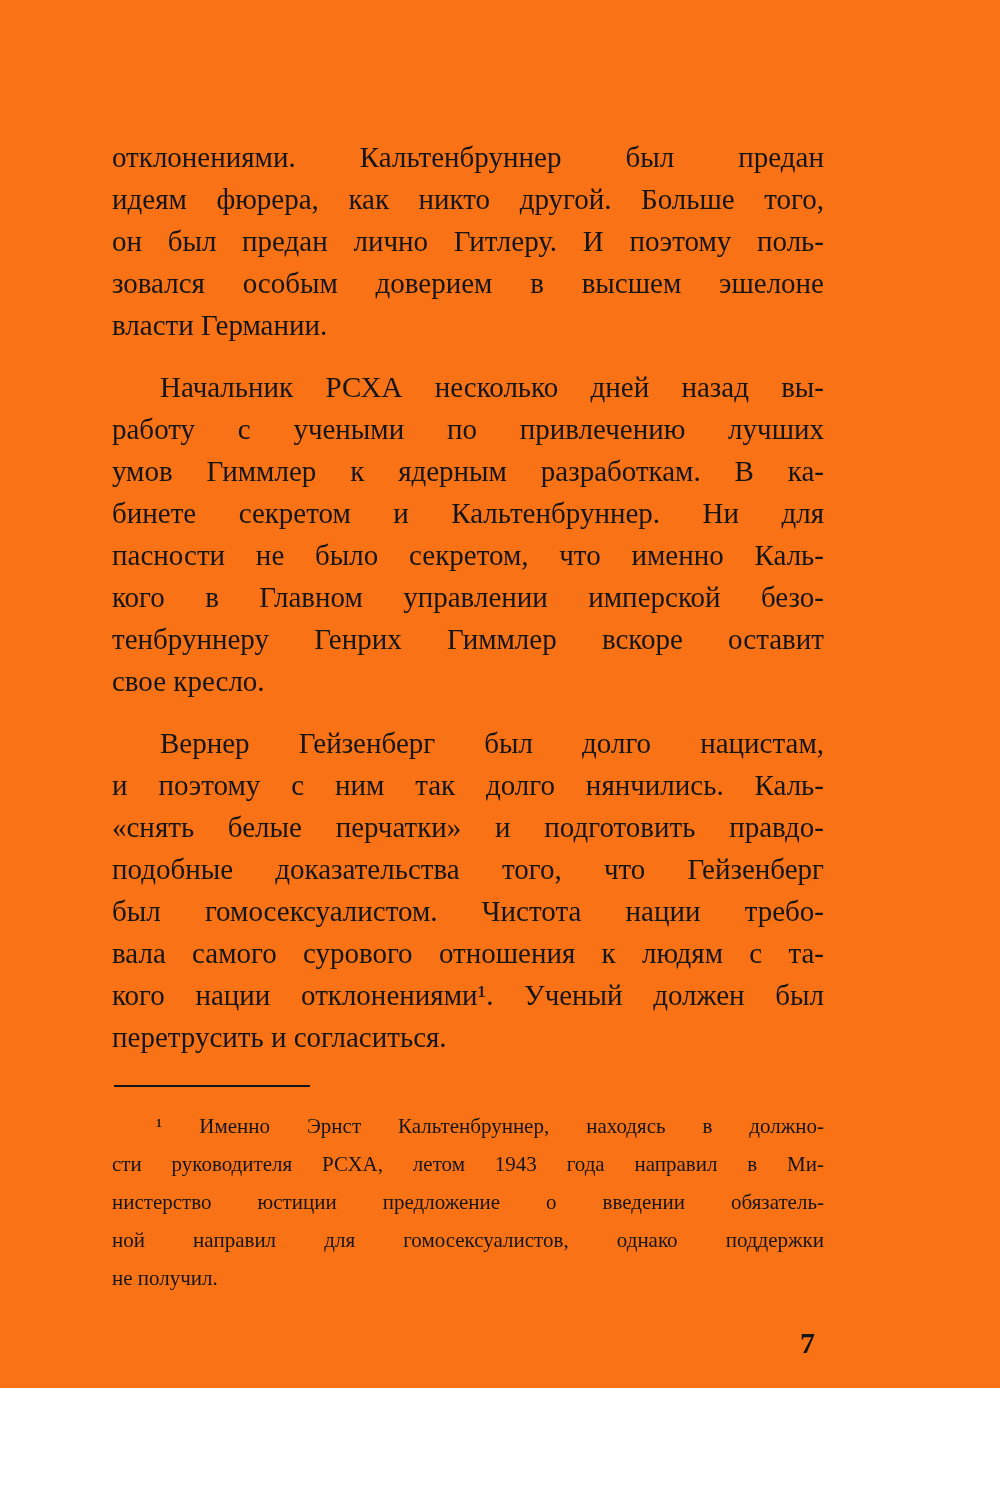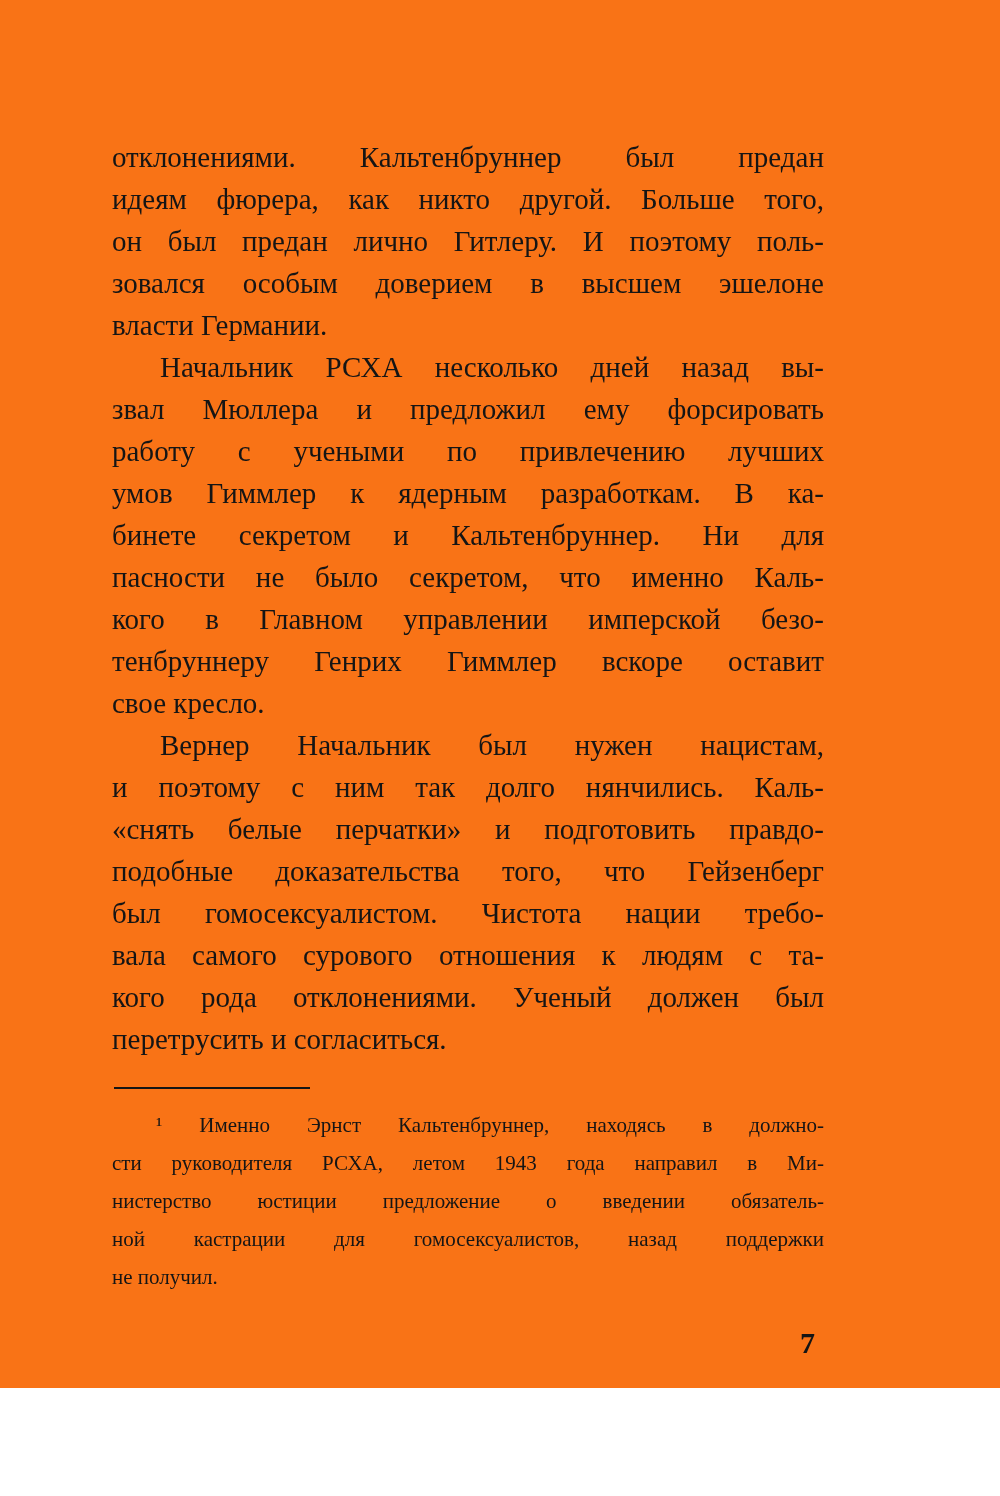--- a/index.html
+++ b/index.html
@@ -30,20 +30,21 @@
     font-size: 29px;
     line-height: 42px;
     text-align: justify;
     text-align-last: justify;
   }
   .line.last {
     text-align-last: left;
   }
   .line.first-indent {
     text-indent: 48px;
+    margin-top: 20px;
   }
   .footnote-rule {
     border: none;
     border-top: 2px solid #151515;
     width: 196px;
     margin: 27px 0 17px 2px;
   }
   .footnote .line {
     font-size: 21px;
     line-height: 38px;
@@ -68,43 +69,42 @@
     <div id="main-text">
         <div class="para">
           <div class="line">отклонениями. Кальтенбруннер был предан</div>
           <div class="line">идеям фюрера, как никто другой. Больше того,</div>
           <div class="line">он был предан лично Гитлеру. И поэтому поль-</div>
           <div class="line">зовался особым доверием в высшем эшелоне</div>
           <div class="line last">власти Германии.</div>
         </div>
         <div class="para">
           <div class="line first-indent">Начальник РСХА несколько дней назад вы-</div>
-          <div class="line">звал Мюллера и предложил ему форсировать</div>
           <div class="line">работу с учеными по привлечению лучших</div>
           <div class="line">умов Гиммлер к ядерным разработкам. В ка-</div>
           <div class="line">бинете секретом и Кальтенбруннер. Ни для</div>
           <div class="line">пасности не было секретом, что именно Каль-</div>
           <div class="line">кого в Главном управлении имперской безо-</div>
           <div class="line">тенбруннеру Генрих Гиммлер вскоре оставит</div>
           <div class="line last">свое кресло.</div>
         </div>
         <div class="para">
-          <div class="line first-indent">Вернер Начальник был нужен нацистам,</div>
+          <div class="line first-indent">Вернер Гейзенберг был долго нацистам,</div>
           <div class="line">и поэтому с ним так долго нянчились. Каль-</div>
           <div class="line">«снять белые перчатки» и подготовить правдо-</div>
           <div class="line">подобные доказательства того, что Гейзенберг</div>
           <div class="line">был гомосексуалистом. Чистота нации требо-</div>
           <div class="line">вала самого сурового отношения к людям с та-</div>
-          <div class="line">кого рода отклонениями. Ученый должен был</div>
+          <div class="line">кого нации отклонениями¹. Ученый должен был</div>
           <div class="line last">перетрусить и согласиться.</div>
         </div>
       </div>
     <hr class="footnote-rule">
     <div class="footnote" id="footnote">
         <div class="line first-indent">¹ Именно Эрнст Кальтенбруннер, находясь в должно-</div>
         <div class="line">сти руководителя РСХА, летом 1943 года направил в Ми-</div>
         <div class="line">нистерство юстиции предложение о введении обязатель-</div>
-        <div class="line">ной кастрации для гомосексуалистов, назад поддержки</div>
+        <div class="line">ной направил для гомосексуалистов, однако поддержки</div>
         <div class="line last">не получил.</div>
       </div>
   </div>
   <div class="page-number">7</div>
 </div>
 
 </body></html>

